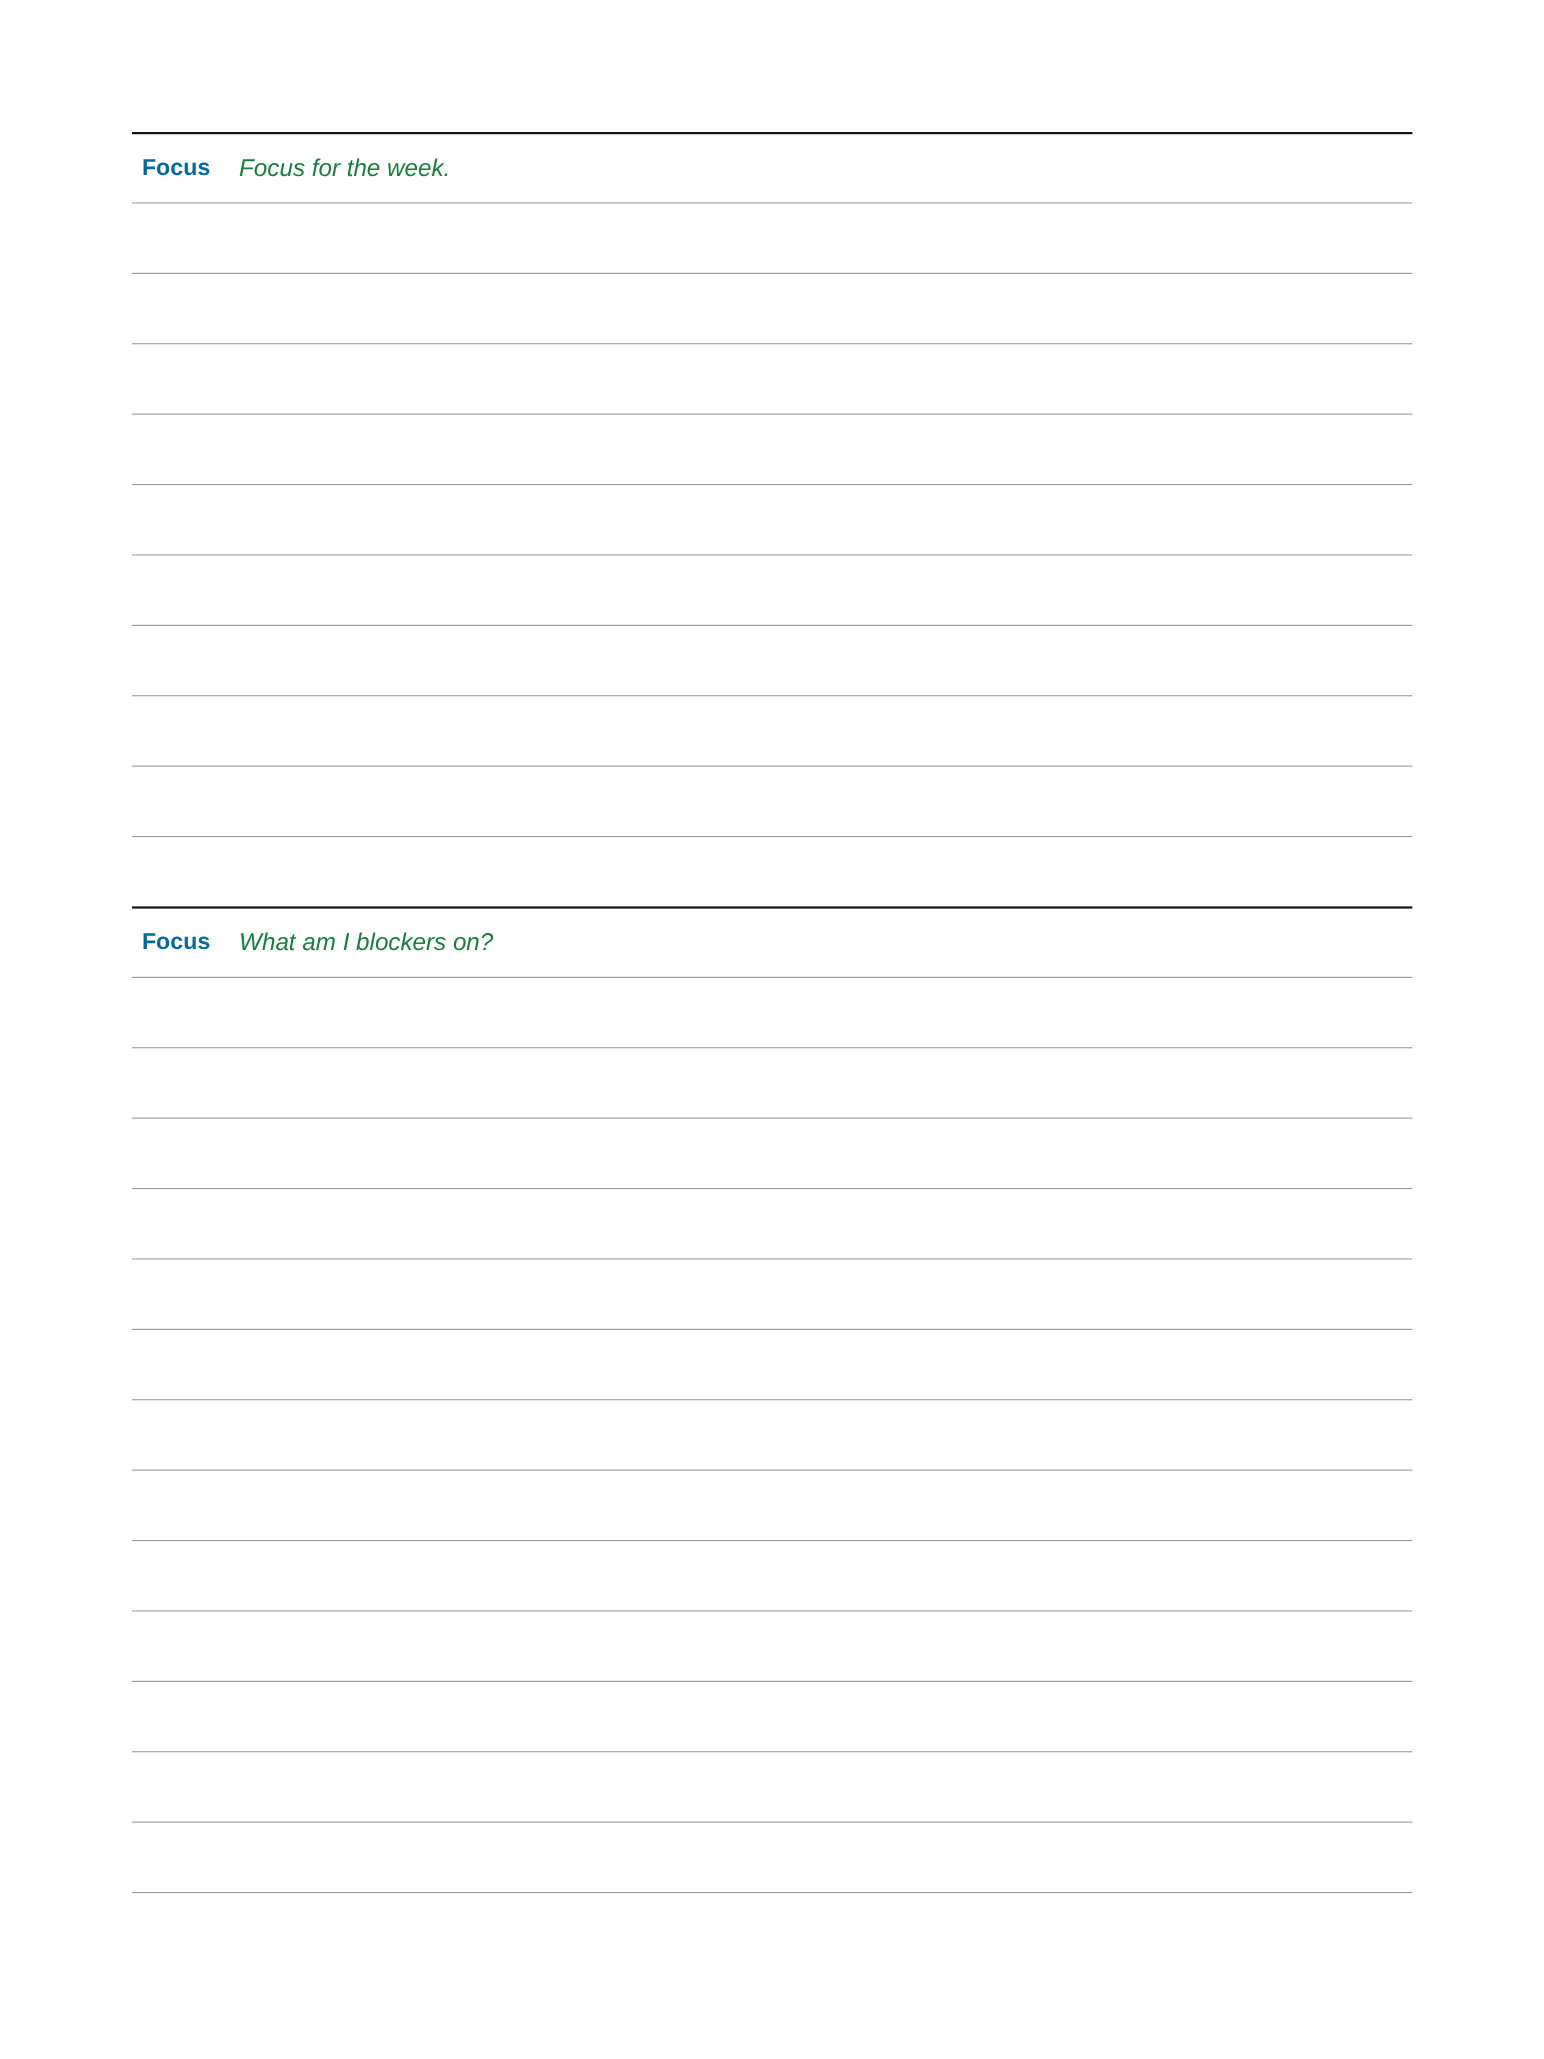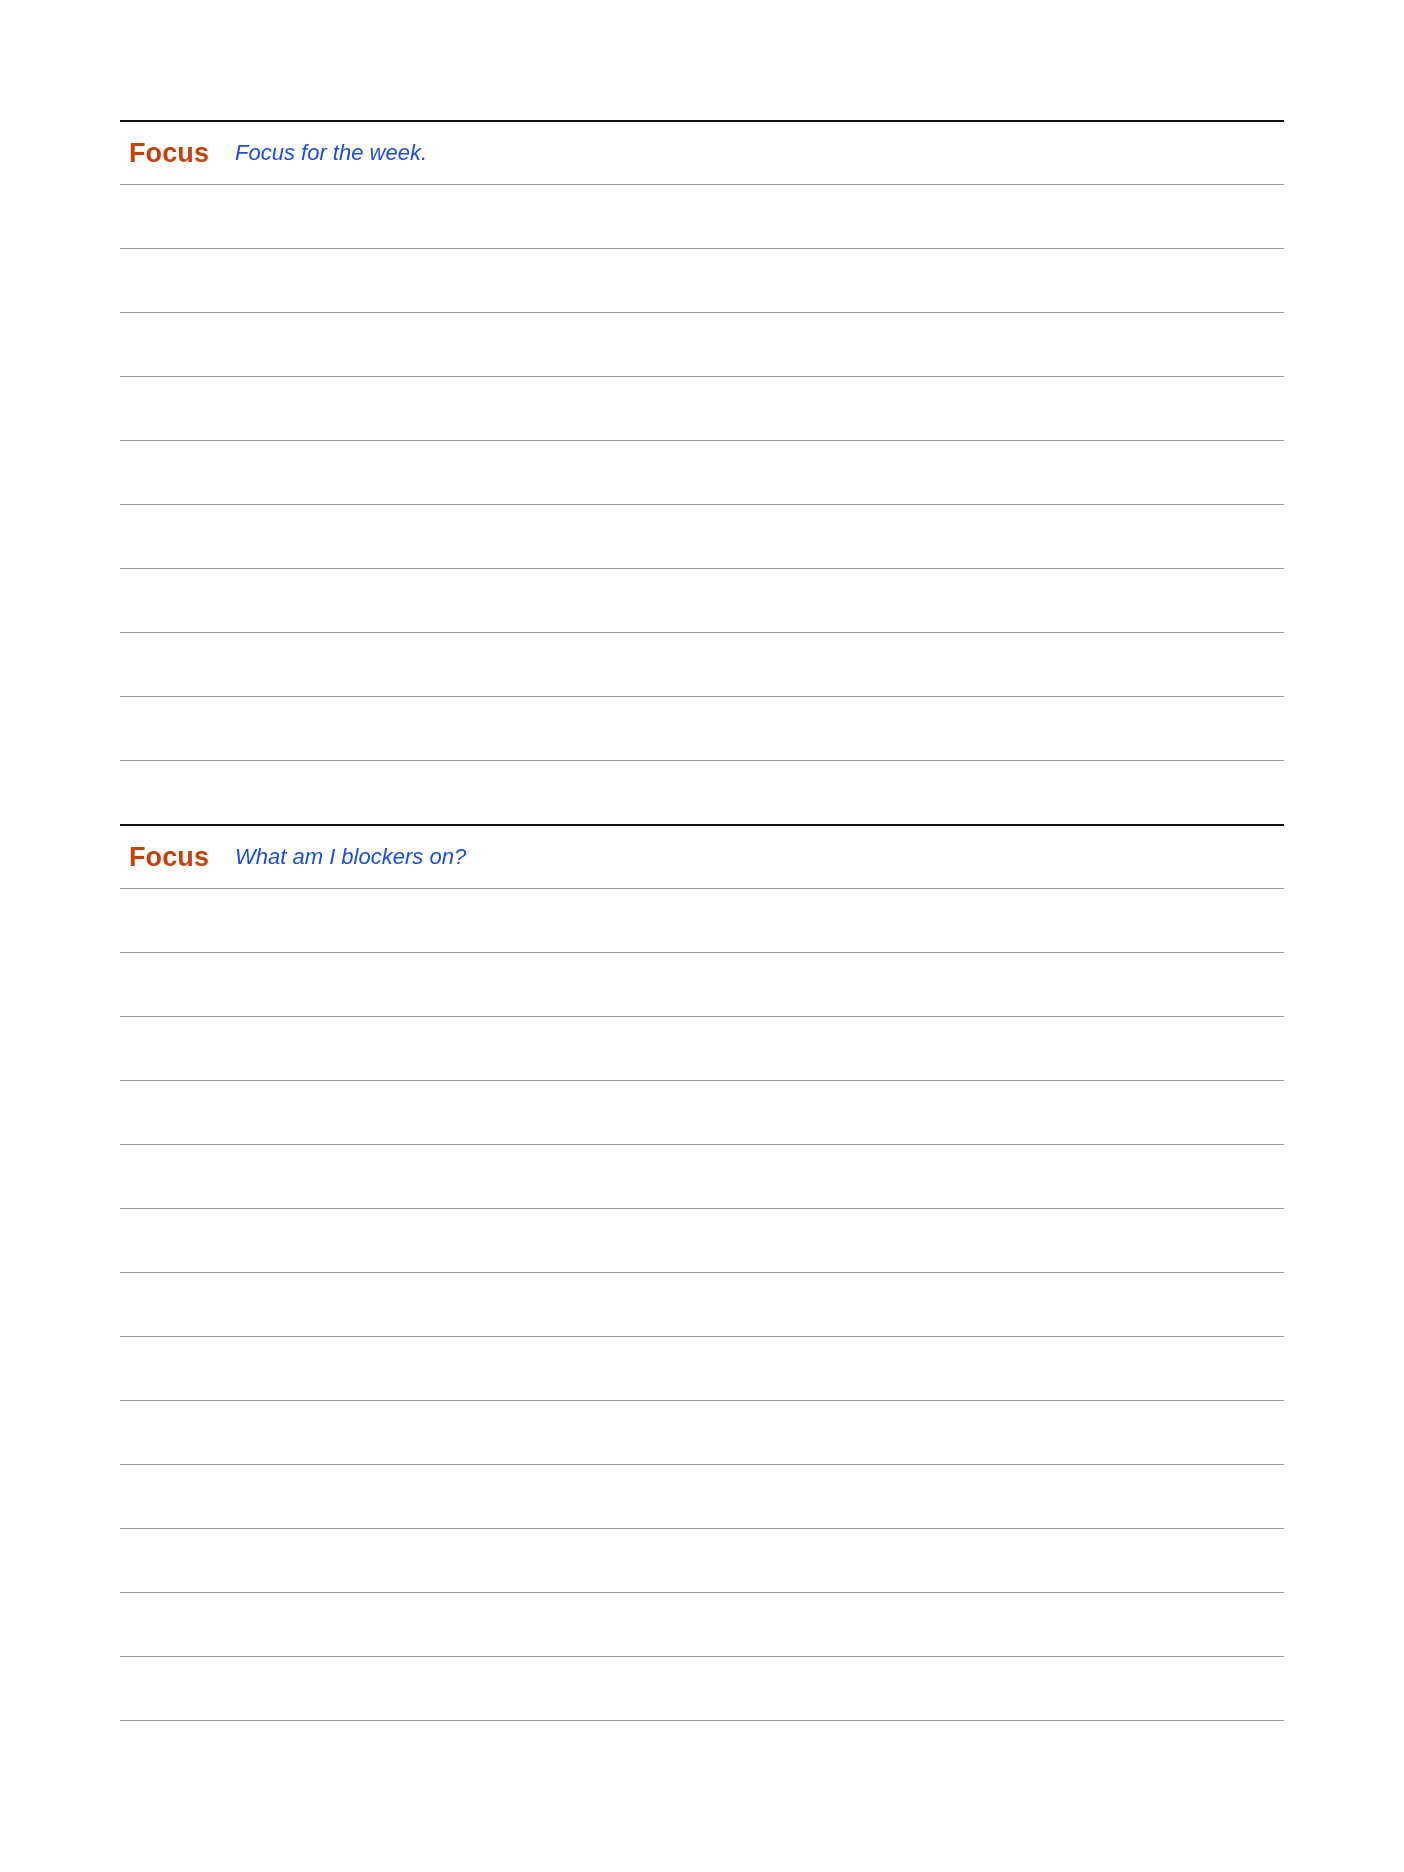--- a/index.html
+++ b/index.html
@@ -30,29 +30,29 @@
     border-top: 1.5px solid #9a9a9a;
   }
   .row.header {
     border-top: 2px solid #111111;
     display: flex;
     align-items: center;
     padding-left: 9px;
   }
   .label {
     font-weight: bold;
-    font-size: 27px;
-    color: #c2410c;
+    font-size: 21px;
+    color: #0369a1;
     margin-right: 26px;
     letter-spacing: 0.1px;
   }
   .prompt {
     font-style: italic;
     font-size: 22px;
-    color: #1d4ed8;
+    color: #15803d;
   }
   .closing-rule {
     height: 0;
     border-top: 1.5px solid #9a9a9a;
   }
 </style>
 </head>
 <body>
 
 <div class="sheet">

